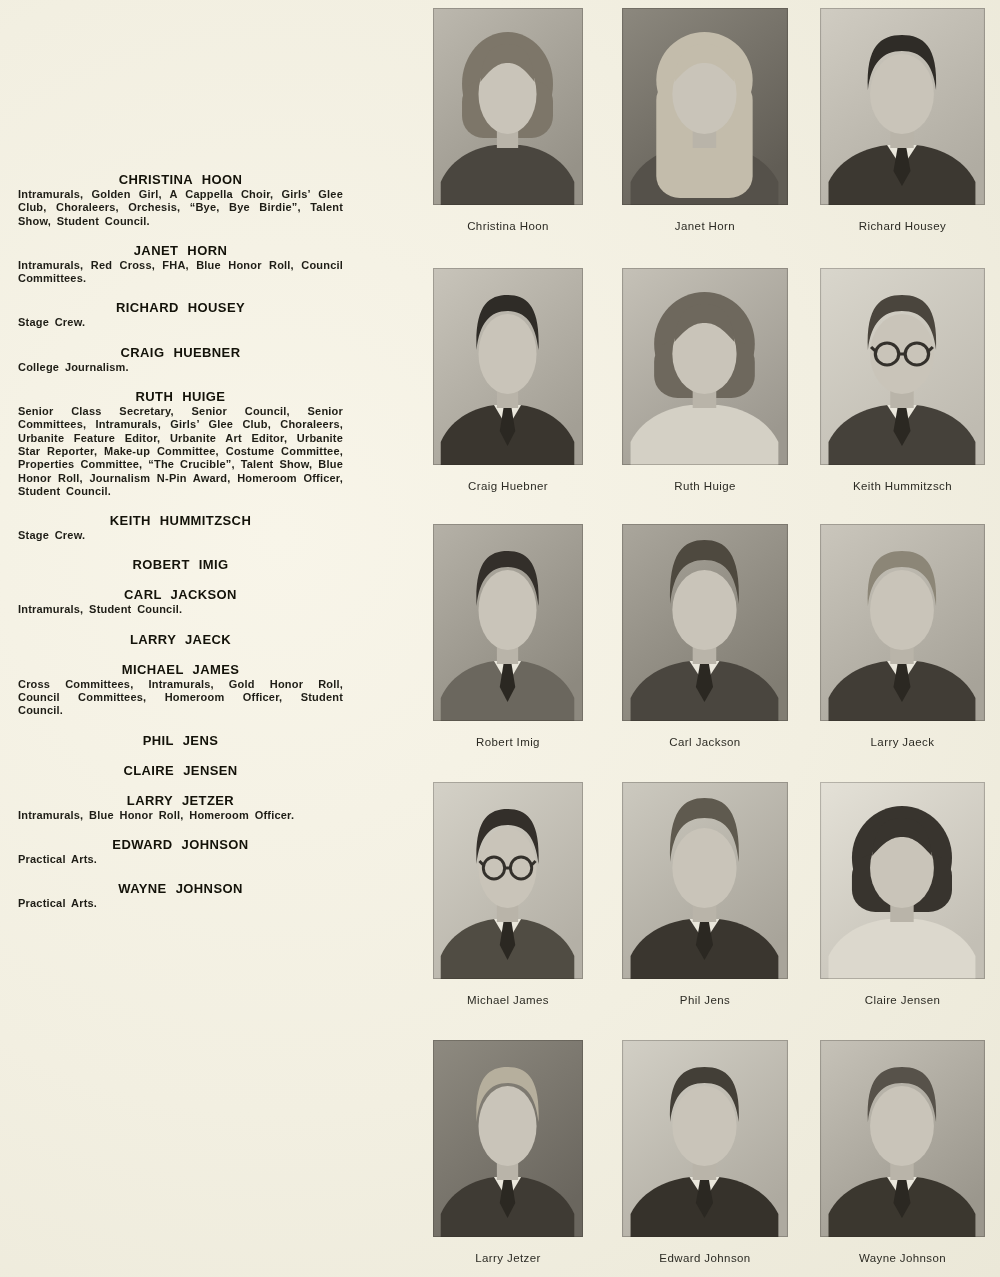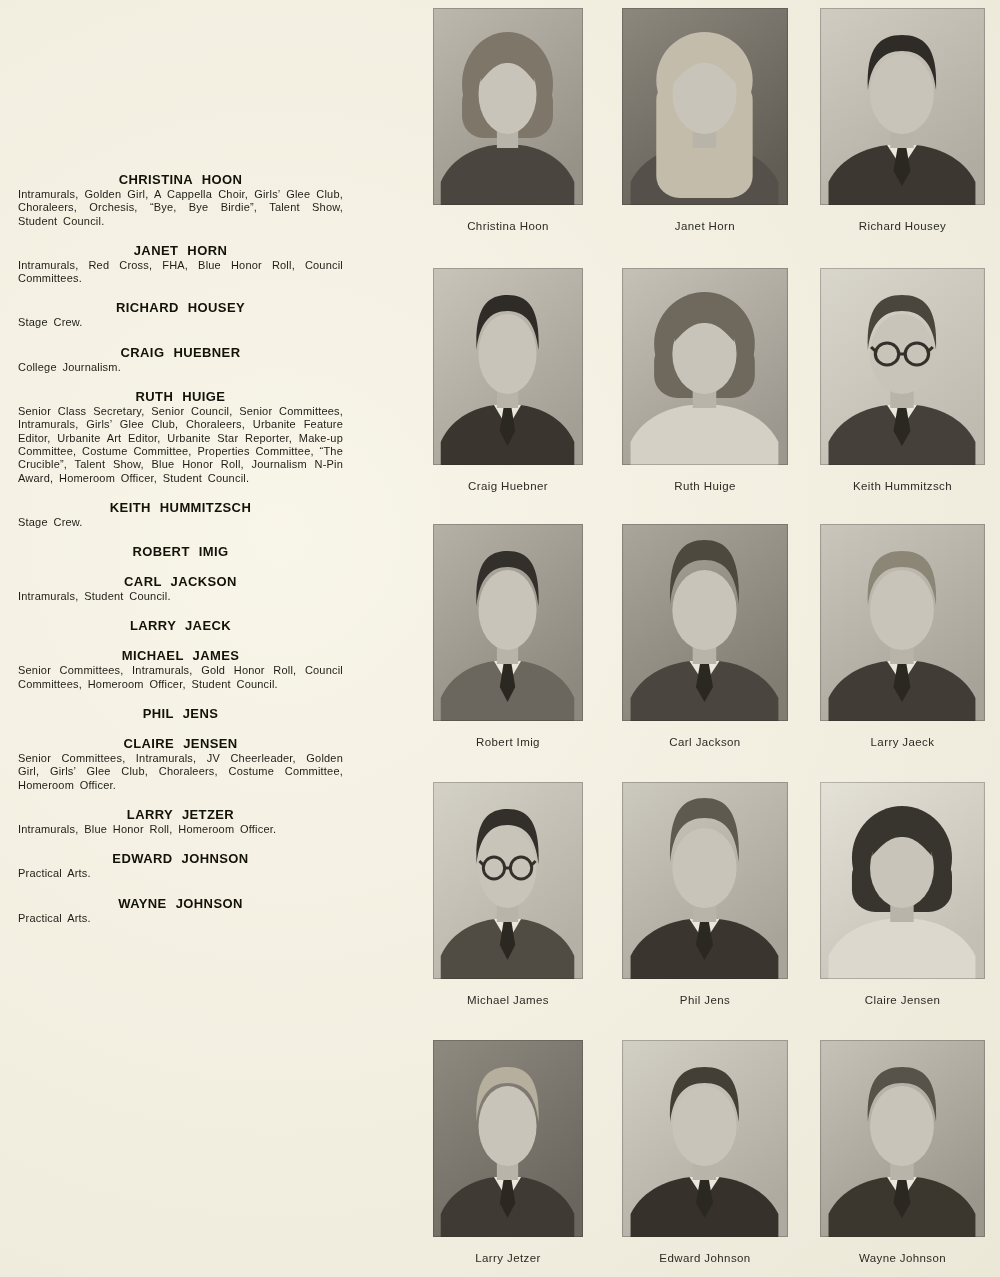--- a/index.html
+++ b/index.html
@@ -18,21 +18,21 @@
     color:#1b1a14;
   }
   .entry{margin-bottom:15px;}
   .entry-name{
     text-align:center;font-weight:bold;font-size:13px;line-height:15px;
     letter-spacing:.4px;word-spacing:5px;color:#131209;white-space:nowrap;
   }
   .entry-acts{
     margin-top:1px;font-size:11px;line-height:13.3px;
     letter-spacing:.2px;word-spacing:2.5px;
-    text-align:justify;text-align-last:left;color:#1e1d16;
+    text-align:justify;text-align-last:left;color:#1e1d16;font-weight:bold;
   }
   
   .photo-grid{position:absolute;inset:0;}
   .cell{position:absolute;margin:0;}
   .photo{width:100%;height:197px;}
   .photo svg{display:block;width:100%;height:100%;}
   .caption{
     margin-top:15px;text-align:center;font-size:11.5px;
     letter-spacing:.4px;color:#2c2b24;white-space:nowrap;
   }
@@ -80,30 +80,29 @@
     <div class="entry-name">CARL JACKSON</div>
     <div class="entry-acts">Intramurals, Student Council.</div>
   </div>
 
   <div class="entry">
     <div class="entry-name">LARRY JAECK</div>
   </div>
 
   <div class="entry">
     <div class="entry-name">MICHAEL JAMES</div>
-    <div class="entry-acts">Senior Committees, Intramurals, Gold Honor Roll, Council Committees, Homeroom Officer, Student Council.</div>
+    <div class="entry-acts">Cross Committees, Intramurals, Gold Honor Roll, Council Committees, Homeroom Officer, Student Council.</div>
   </div>
 
   <div class="entry">
     <div class="entry-name">PHIL JENS</div>
   </div>
 
   <div class="entry">
     <div class="entry-name">CLAIRE JENSEN</div>
-    <div class="entry-acts">Senior Committees, Intramurals, JV Cheerleader, Golden Girl, Girls’ Glee Club, Choraleers, Costume Committee, Homeroom Officer.</div>
   </div>
 
   <div class="entry">
     <div class="entry-name">LARRY JETZER</div>
     <div class="entry-acts">Intramurals, Blue Honor Roll, Homeroom Officer.</div>
   </div>
 
   <div class="entry">
     <div class="entry-name">EDWARD JOHNSON</div>
     <div class="entry-acts">Practical Arts.</div>

